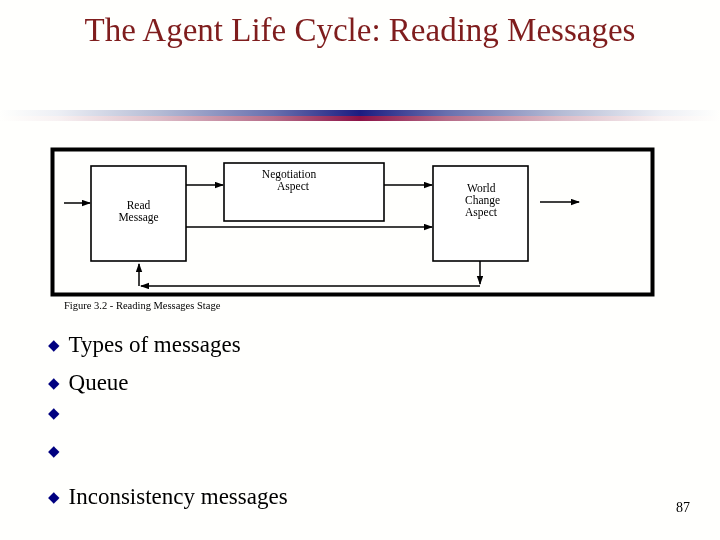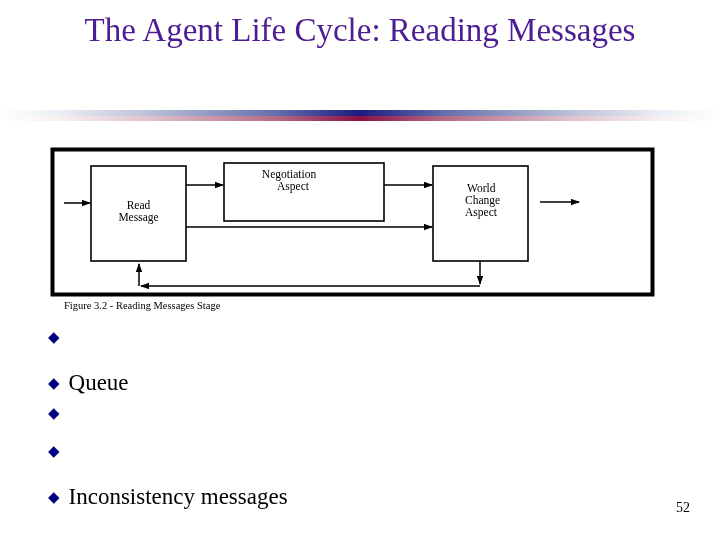--- a/index.html
+++ b/index.html
@@ -15,21 +15,21 @@
     position: relative;
   }
 
   
   #slide-title {
     position: absolute;
     left: 40px;
     top: 8px;
     width: 640px;
     text-align: center;
-    color: #4c1d95;
+    color: #7f1d1d;
     font-family: "Liberation Serif", serif;
     font-size: 33px;
     line-height: 44px;
     letter-spacing: 0px;
   }
 
   
   #title-divider {
     position: absolute;
     left: 0px;
@@ -181,30 +181,31 @@
 
     <line x1="490" y1="57" x2="529" y2="57" stroke="#000000" stroke-width="1.5" marker-end="url(#ah)"></line>
   </svg>
 
   <div class="fig-caption">Figure 3.2 - Reading Messages Stage</div>
 </div>
 
 <ul id="bullet-list">
   <li>
     <span class="bullet-marker">◆</span>
+    <span class="bullet-text">Types of messages</span>
   </li>
   <li>
     <span class="bullet-marker">◆</span>
     <span class="bullet-text">Queue</span>
   </li>
   <li>
     <span class="bullet-marker">◆</span>
   </li>
   <li>
     <span class="bullet-marker">◆</span>
   </li>
   <li>
     <span class="bullet-marker">◆</span>
     <span class="bullet-text">Inconsistency messages</span>
   </li>
 </ul>
 
-<div id="page-number">52</div>
+<div id="page-number">87</div>
 
 </body></html>

